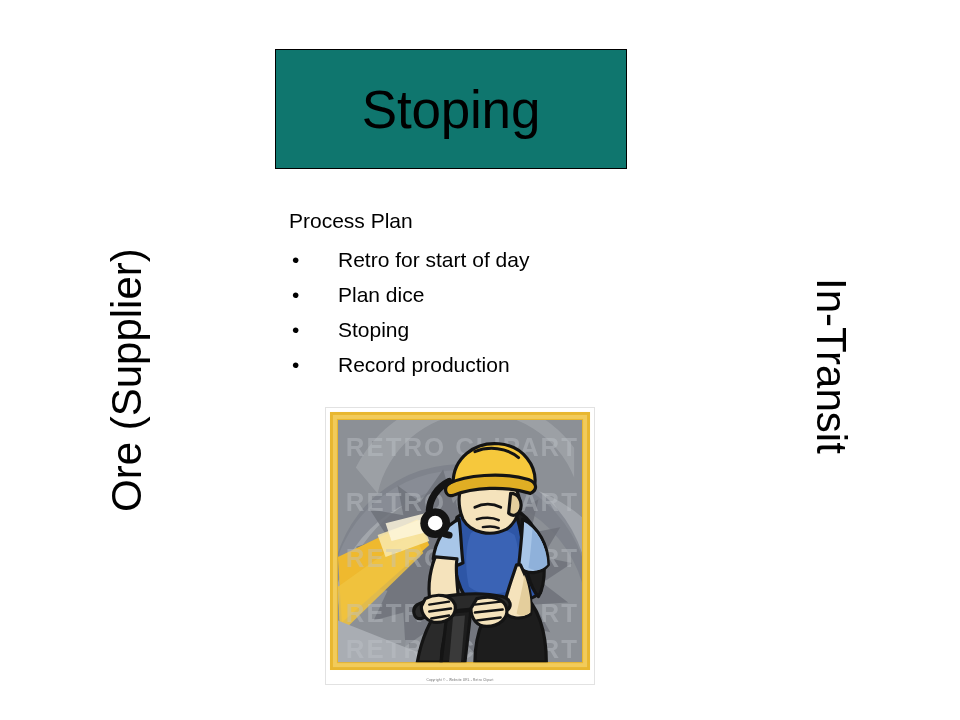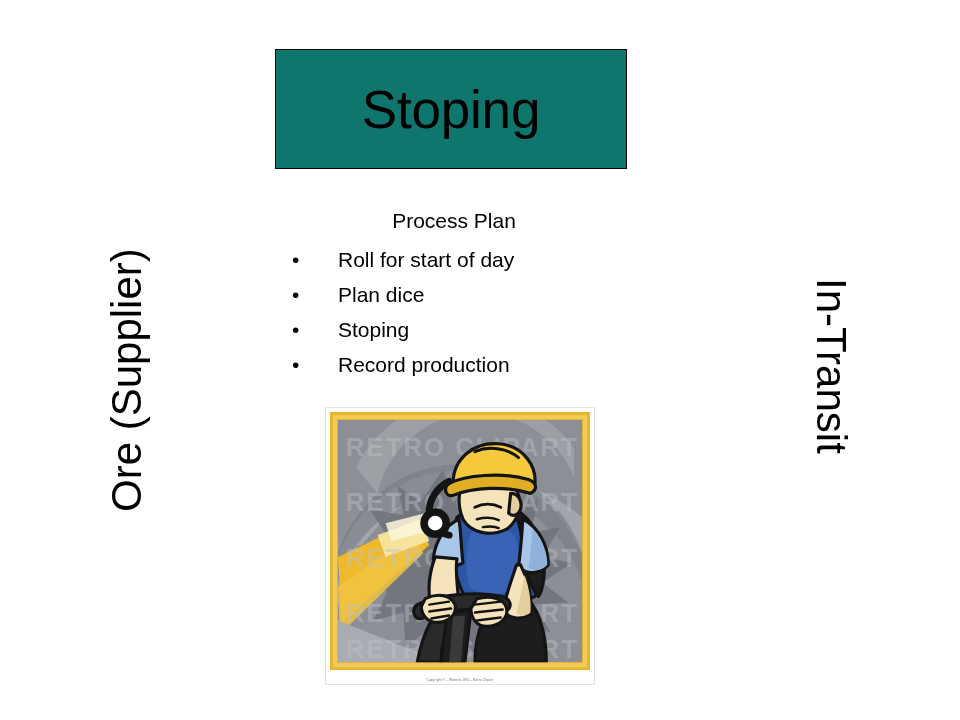--- a/index.html
+++ b/index.html
@@ -45,21 +45,20 @@
     position: absolute;
     left: 289px;
     top: 208px;
     width: 330px;
   }
   #process-plan-heading {
     font-size: 21px;
     line-height: 26px;
     margin: 0 0 8px 0;
     white-space: nowrap;
-    text-align: center;
   }
   #process-plan-list {
     list-style: none;
     margin: 0;
     padding: 0;
   }
   #process-plan-list li {
     position: relative;
     font-size: 21px;
     line-height: 35px;
@@ -135,21 +134,21 @@
 
 <div id="title-box">
   <span id="title-text">Stoping</span>
 </div>
 
 <div id="process-plan">
   <div id="process-plan-heading">Process Plan</div>
   <ul id="process-plan-list">
     <li>
       <span class="bullet-glyph">•</span>
-      <span>Roll for start of day</span>
+      <span>Retro for start of day</span>
     </li>
     <li>
       <span class="bullet-glyph">•</span>
       <span>Plan dice</span>
     </li>
     <li>
       <span class="bullet-glyph">•</span>
       <span>Stoping</span>
     </li>
     <li>

